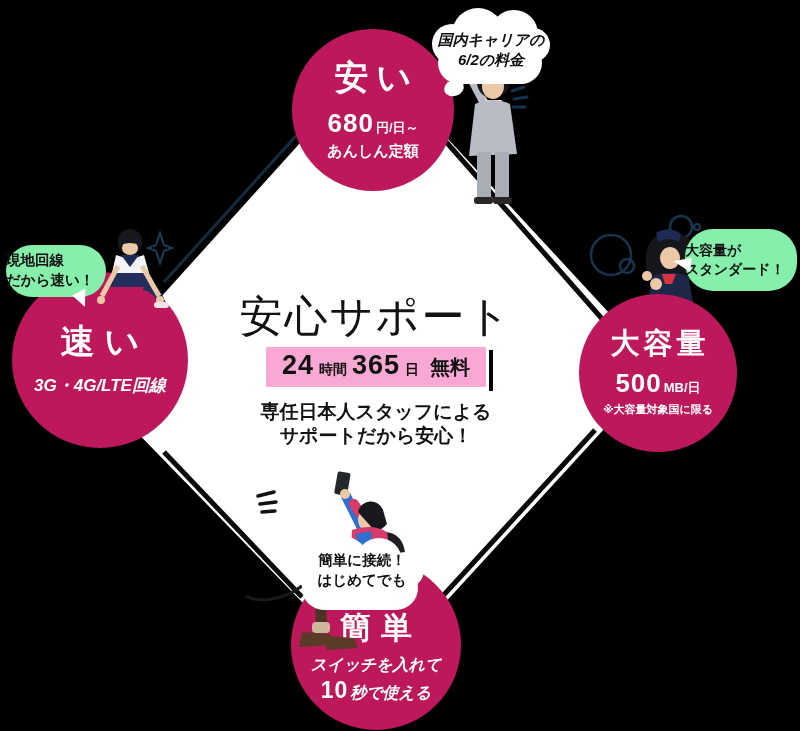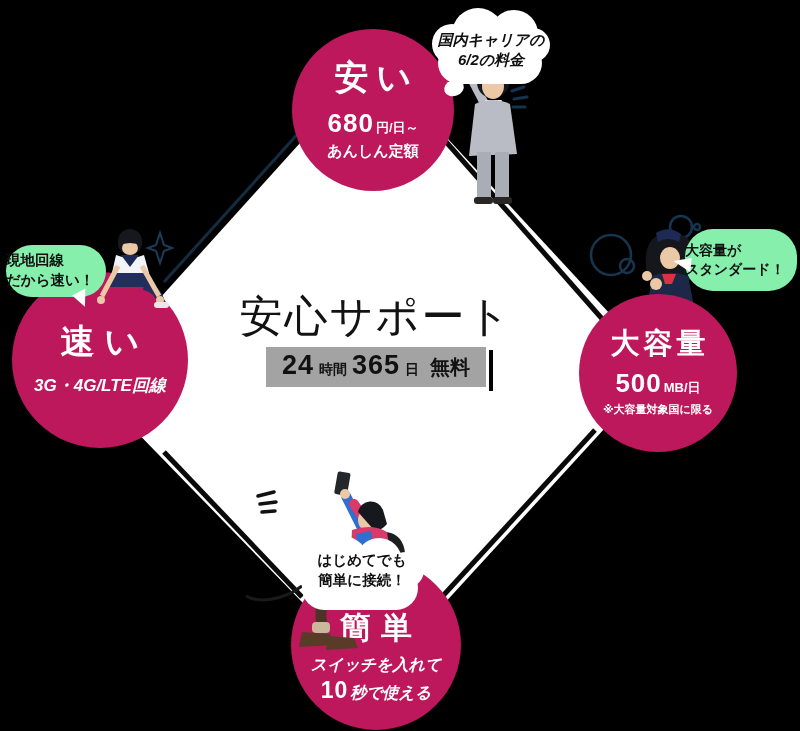--- a/index.html
+++ b/index.html
@@ -48,21 +48,21 @@
   .c-bottom .valrow{margin-top:1px;}
   .c-bottom .num{font-size:23px;}
   .c-bottom .unit{font-size:16px;font-style:italic;}
 
   .valrow{display:flex;align-items:baseline;justify-content:center;gap:2px;}
 
   
   .center-block{position:absolute;left:200px;top:293px;width:352px;text-align:center;z-index:4;color:#121212;}
   .main-title{font-size:43px;font-weight:400;letter-spacing:2px;line-height:1.1;}
   .badge{position:relative;display:inline-flex;align-items:baseline;gap:5px;
-    background:#a3a3a3;margin-top:7px;padding:3px 16px 6px 16px;}
+    background:#f9a8d4;margin-top:7px;padding:3px 16px 6px 16px;}
   .badge .num{font-size:27px;color:#111;}
   .badge .unit{font-size:14px;}
   .badge .free{font-size:20px;font-weight:900;margin-left:6px;}
   .badge-bar{position:absolute;right:-7px;top:3px;width:4px;height:102%;background:#000;}
   .center-desc{margin-top:13px;font-size:19px;font-weight:900;line-height:1.25;}
 
   
   .bubble{
     position:absolute;background:#86efac;border-radius:30px;z-index:5;
     font-weight:900;text-align:left;color:#101010;
@@ -220,20 +220,24 @@
   <div class="center-block">
     <div class="main-title">安心サポート</div>
     <div class="badge">
       <span class="num">24</span>
       <span class="unit">時間</span>
       <span class="num" style="margin-left:0">365</span>
       <span class="unit">日</span>
       <span class="free">無料</span>
       <div class="badge-bar"></div>
     </div>
+    <div class="center-desc">
+      <span class="line" style="display:block">専任日本人スタッフによる</span>
+      <span class="line" style="display:block">サポートだから安心！</span>
+    </div>
   </div>
 
   <div class="cloud cl-top">
     <span class="puff" style="left:2px;top:18px;width:40px;height:40px;"></span>
     <span class="puff" style="left:22px;top:2px;width:52px;height:52px;"></span>
     <span class="puff" style="left:60px;top:4px;width:48px;height:48px;"></span>
     <span class="puff" style="left:86px;top:22px;width:34px;height:34px;"></span>
     <span class="puff" style="left:8px;top:36px;width:104px;height:42px;border-radius:22px;"></span>
     <span class="puff" style="left:14px;top:74px;width:20px;height:16px;transform:rotate(-20deg);"></span>
     <div class="cloud-text">
@@ -254,18 +258,18 @@
     <span class="tail"></span>
   </div>
 
   <div class="cloud cl-bottom">
     <span class="puff" style="left:0px;top:14px;width:38px;height:38px;"></span>
     <span class="puff" style="left:22px;top:0px;width:50px;height:50px;"></span>
     <span class="puff" style="left:60px;top:2px;width:46px;height:46px;"></span>
     <span class="puff" style="left:92px;top:16px;width:36px;height:36px;"></span>
     <span class="puff" style="left:6px;top:30px;width:116px;height:44px;border-radius:24px;"></span>
     <div class="cloud-text">
+      <span class="line">簡単に接続！</span>
       <span class="line">はじめてでも</span>
-      <span class="line">簡単に接続！</span>
     </div>
   </div>
 
 </div>
 
 </body></html>

